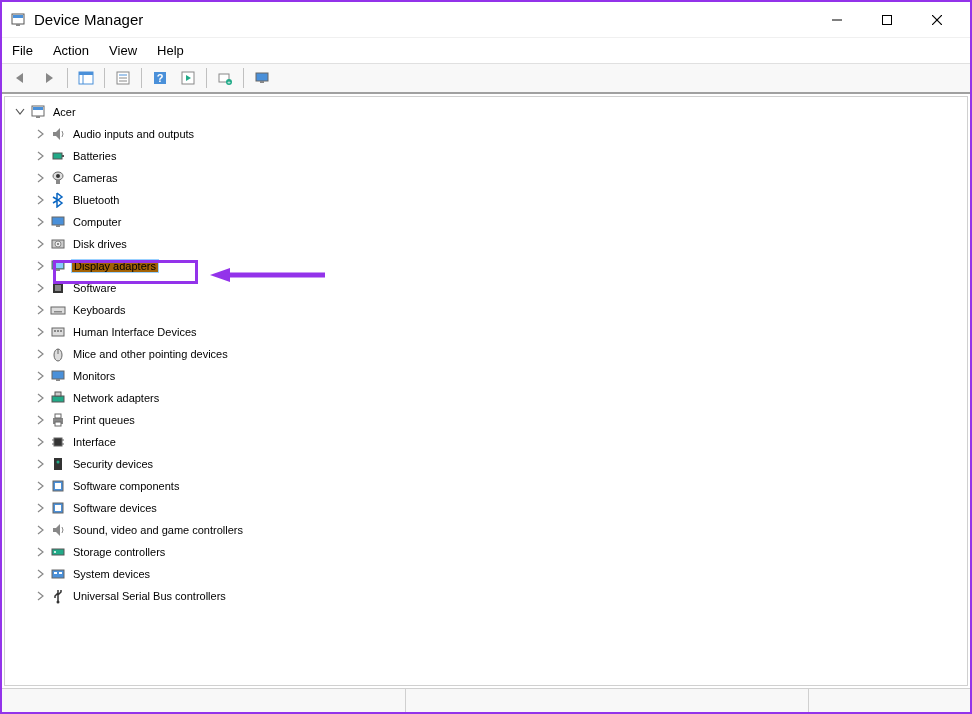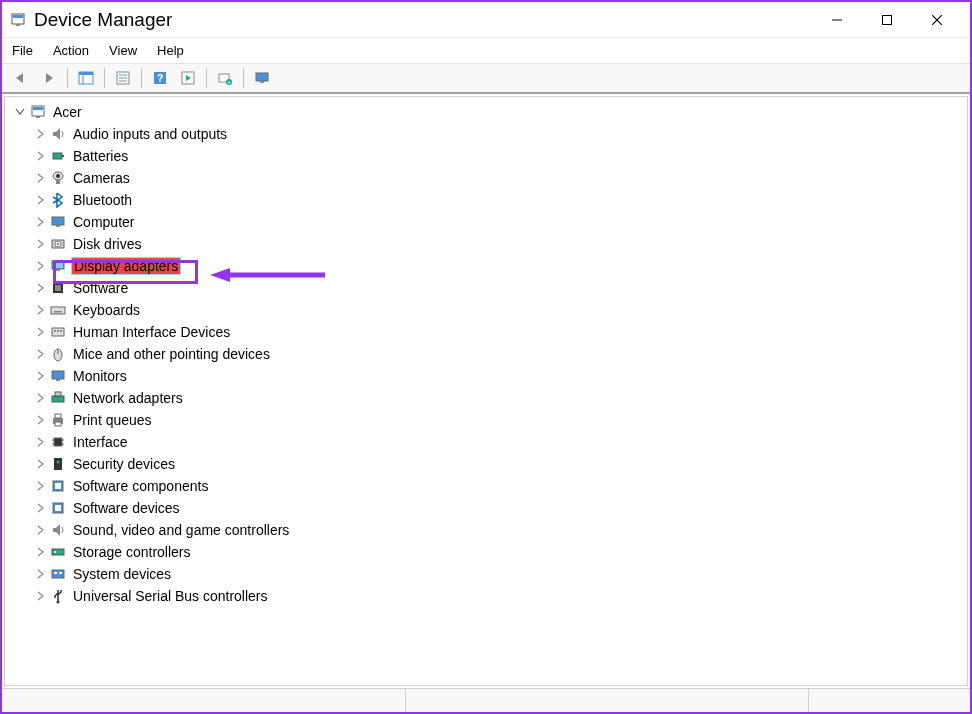--- a/index.html
+++ b/index.html
@@ -1,33 +1,33 @@
 <!DOCTYPE html>
 <html><head>
 <meta charset="utf-8">
 <style>
 * { box-sizing: border-box; margin: 0; padding: 0; }
 body { font-family: "Segoe UI", Tahoma, sans-serif; font-size: 13px; background: #fff; }
 .window { width: 972px; height: 714px; border: 2px solid #9333ea; position: relative; background: #fff; display: flex; flex-direction: column; }
 .titlebar { height: 36px; display: flex; align-items: center; padding: 0 8px; border-bottom: 1px solid #f0f0f0; }
 .titlebar-icon { width: 16px; height: 16px; margin-right: 8px; display: inline-block; }
-.titlebar-text { font-size: 19px; color: #000; }
+.titlebar-text { font-size: 15px; color: #000; }
 .titlebar-controls { margin-left: auto; display: flex; }
 .titlebar-btn { width: 50px; height: 34px; display: flex; align-items: center; justify-content: center; cursor: pointer; }
 .menubar { height: 26px; display: flex; align-items: center; padding: 0 0; border-bottom: 1px solid #e0e0e0; }
 .menu-item { padding: 3px 10px; font-size: 13px; cursor: pointer; }
 .toolbar { height: 30px; display: flex; align-items: center; padding: 0 6px; gap: 2px; border-bottom: 2px solid #a0a0a0; background: #f8f8f8; }
 .toolbar-btn { width: 26px; height: 24px; display: flex; align-items: center; justify-content: center; cursor: pointer; border: 1px solid transparent; }
 .toolbar-sep { width: 1px; height: 20px; background: #c0c0c0; margin: 0 3px; }
 .content { flex: 1; overflow: auto; padding: 4px 0; position: relative; border: 1px solid #d0d0d0; margin: 2px; }
 .tree-row { display: flex; align-items: center; height: 22px; padding-left: 8px; cursor: pointer; }
-.tree-row.selected .tree-label { background: #ef4444; border: 1px solid #99d1ff; padding: 0 2px; }
+.tree-row.selected .tree-label { background: #a16207; border: 1px solid #99d1ff; padding: 0 2px; }
 .tree-expand { width: 14px; height: 14px; display: flex; align-items: center; justify-content: center; color: #6b6b6b; font-size: 10px; margin-right: 2px; }
 .tree-icon { width: 18px; height: 16px; margin-right: 4px; display: flex; align-items: center; justify-content: center; }
-.tree-label { font-size: 14px; color: #000; padding: 1px 2px; }
+.tree-label { font-size: 11px; color: #000; padding: 1px 2px; }
 .indent-1 { padding-left: 28px; }
 .statusbar { height: 24px; border-top: 1px solid #d0d0d0; display: flex; background: #f8f8f8; }
 .statusbar-cell { border-right: 1px solid #d0d0d0; flex: 1; }
 .statusbar-cell:last-child { border-right: none; flex: 0.4; }
 .arrow-annotation { position: absolute; left: 200px; top: 168px; pointer-events: none; }
 
 .highlight-box { position: absolute; border: 3px solid #9333ea; pointer-events: none; left: 48px; top: 163px; width: 145px; height: 24px; }
 </style>
 </head>
 <body>

